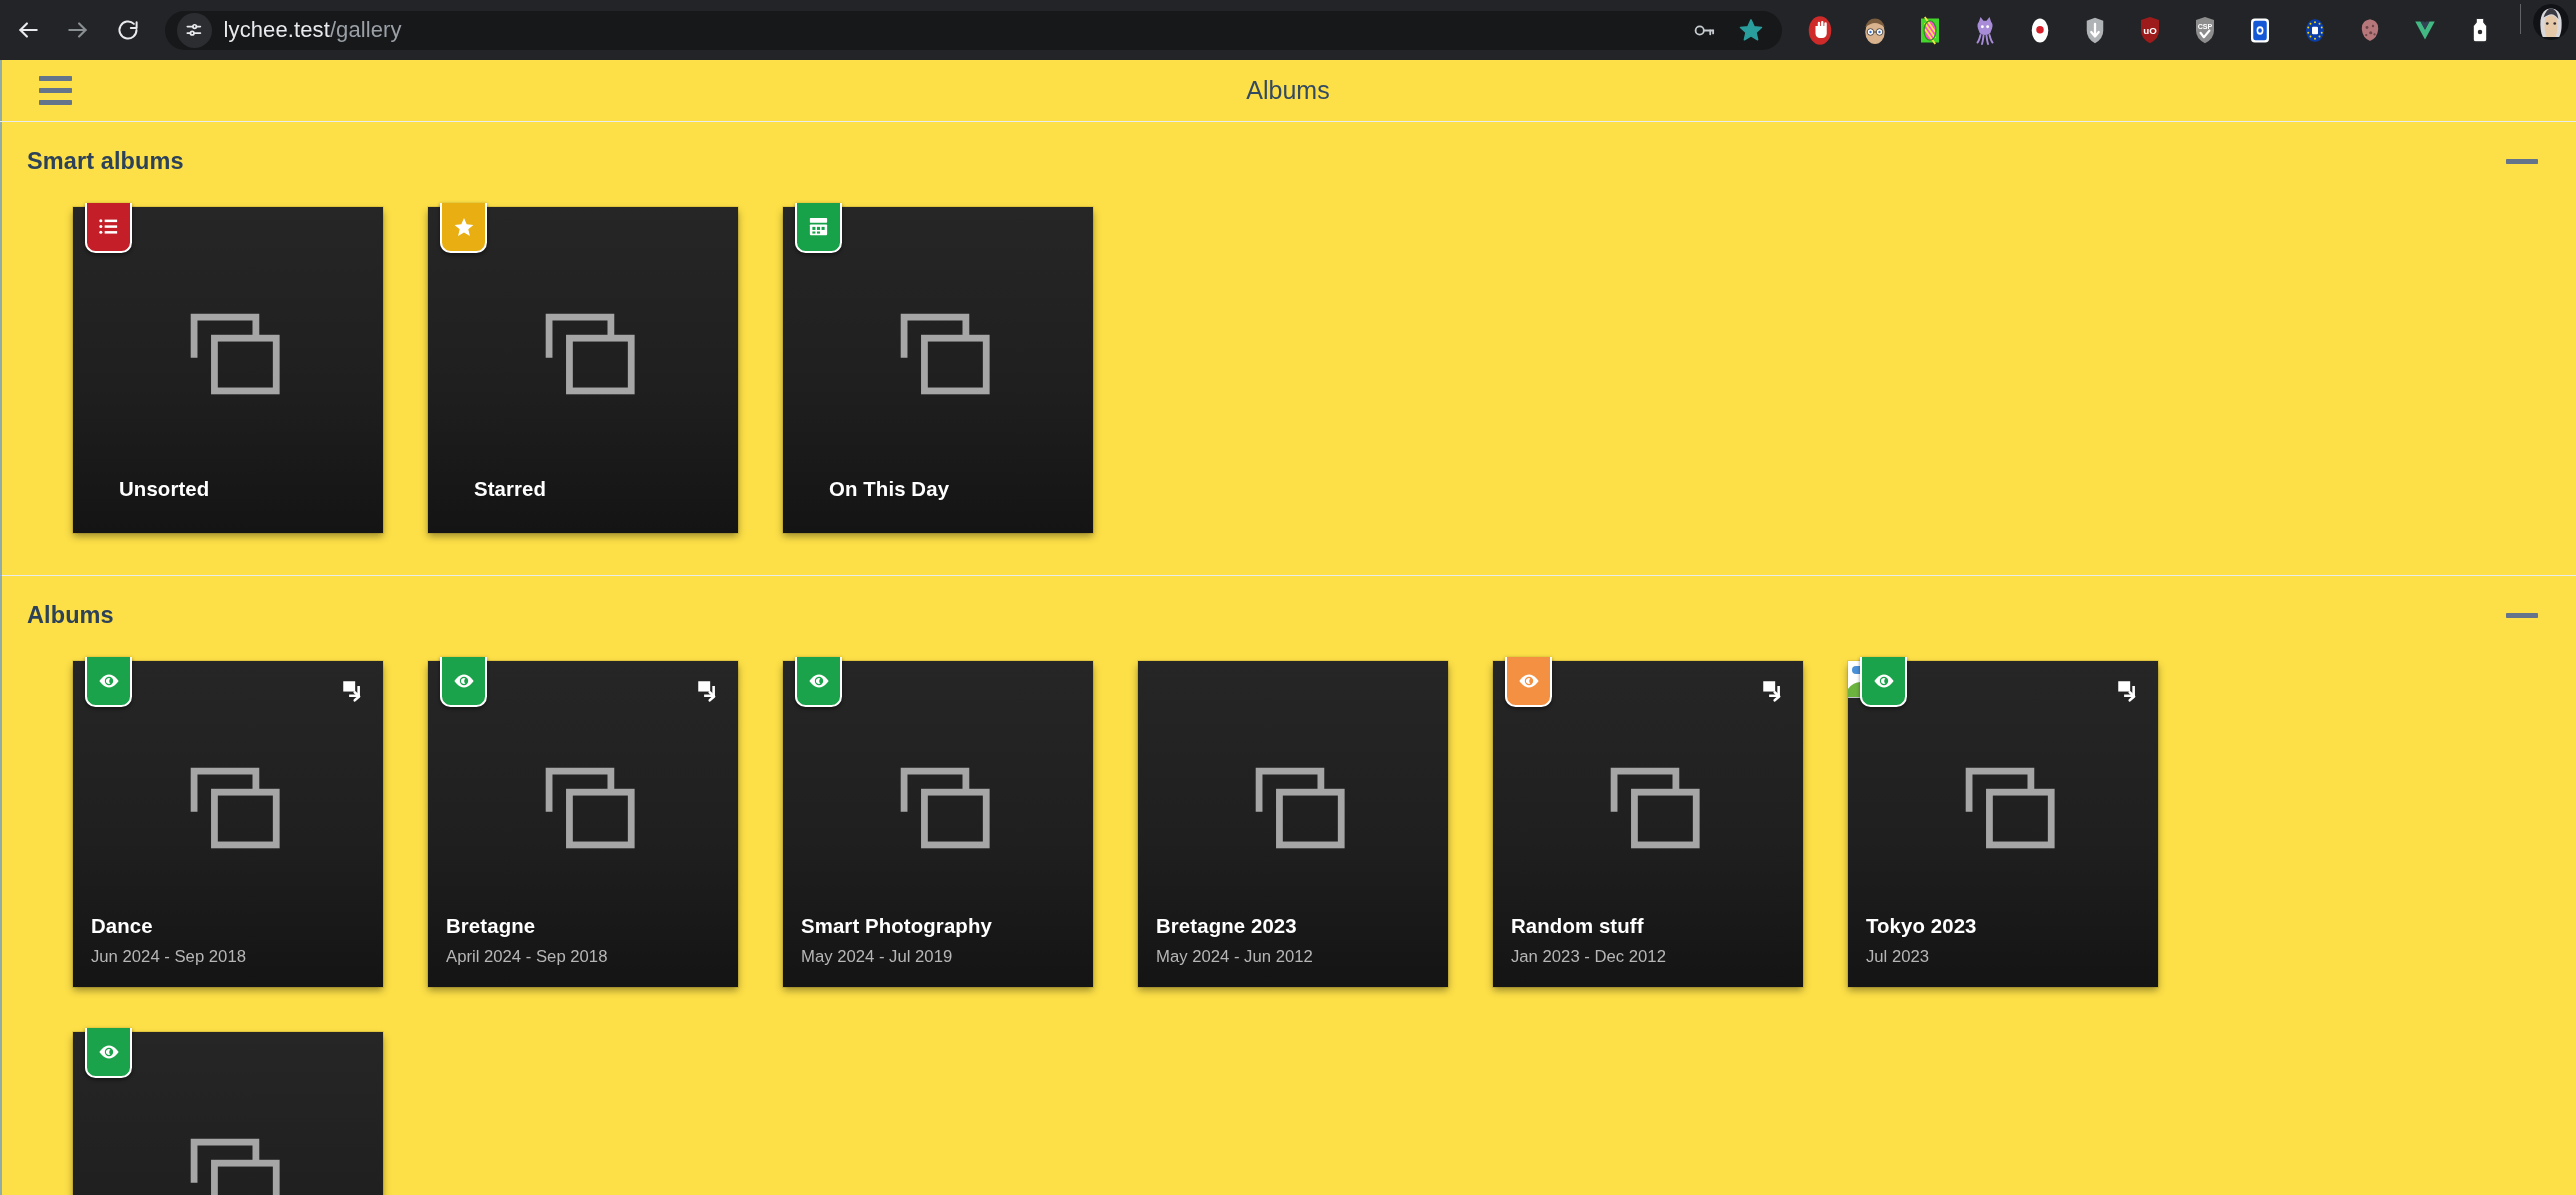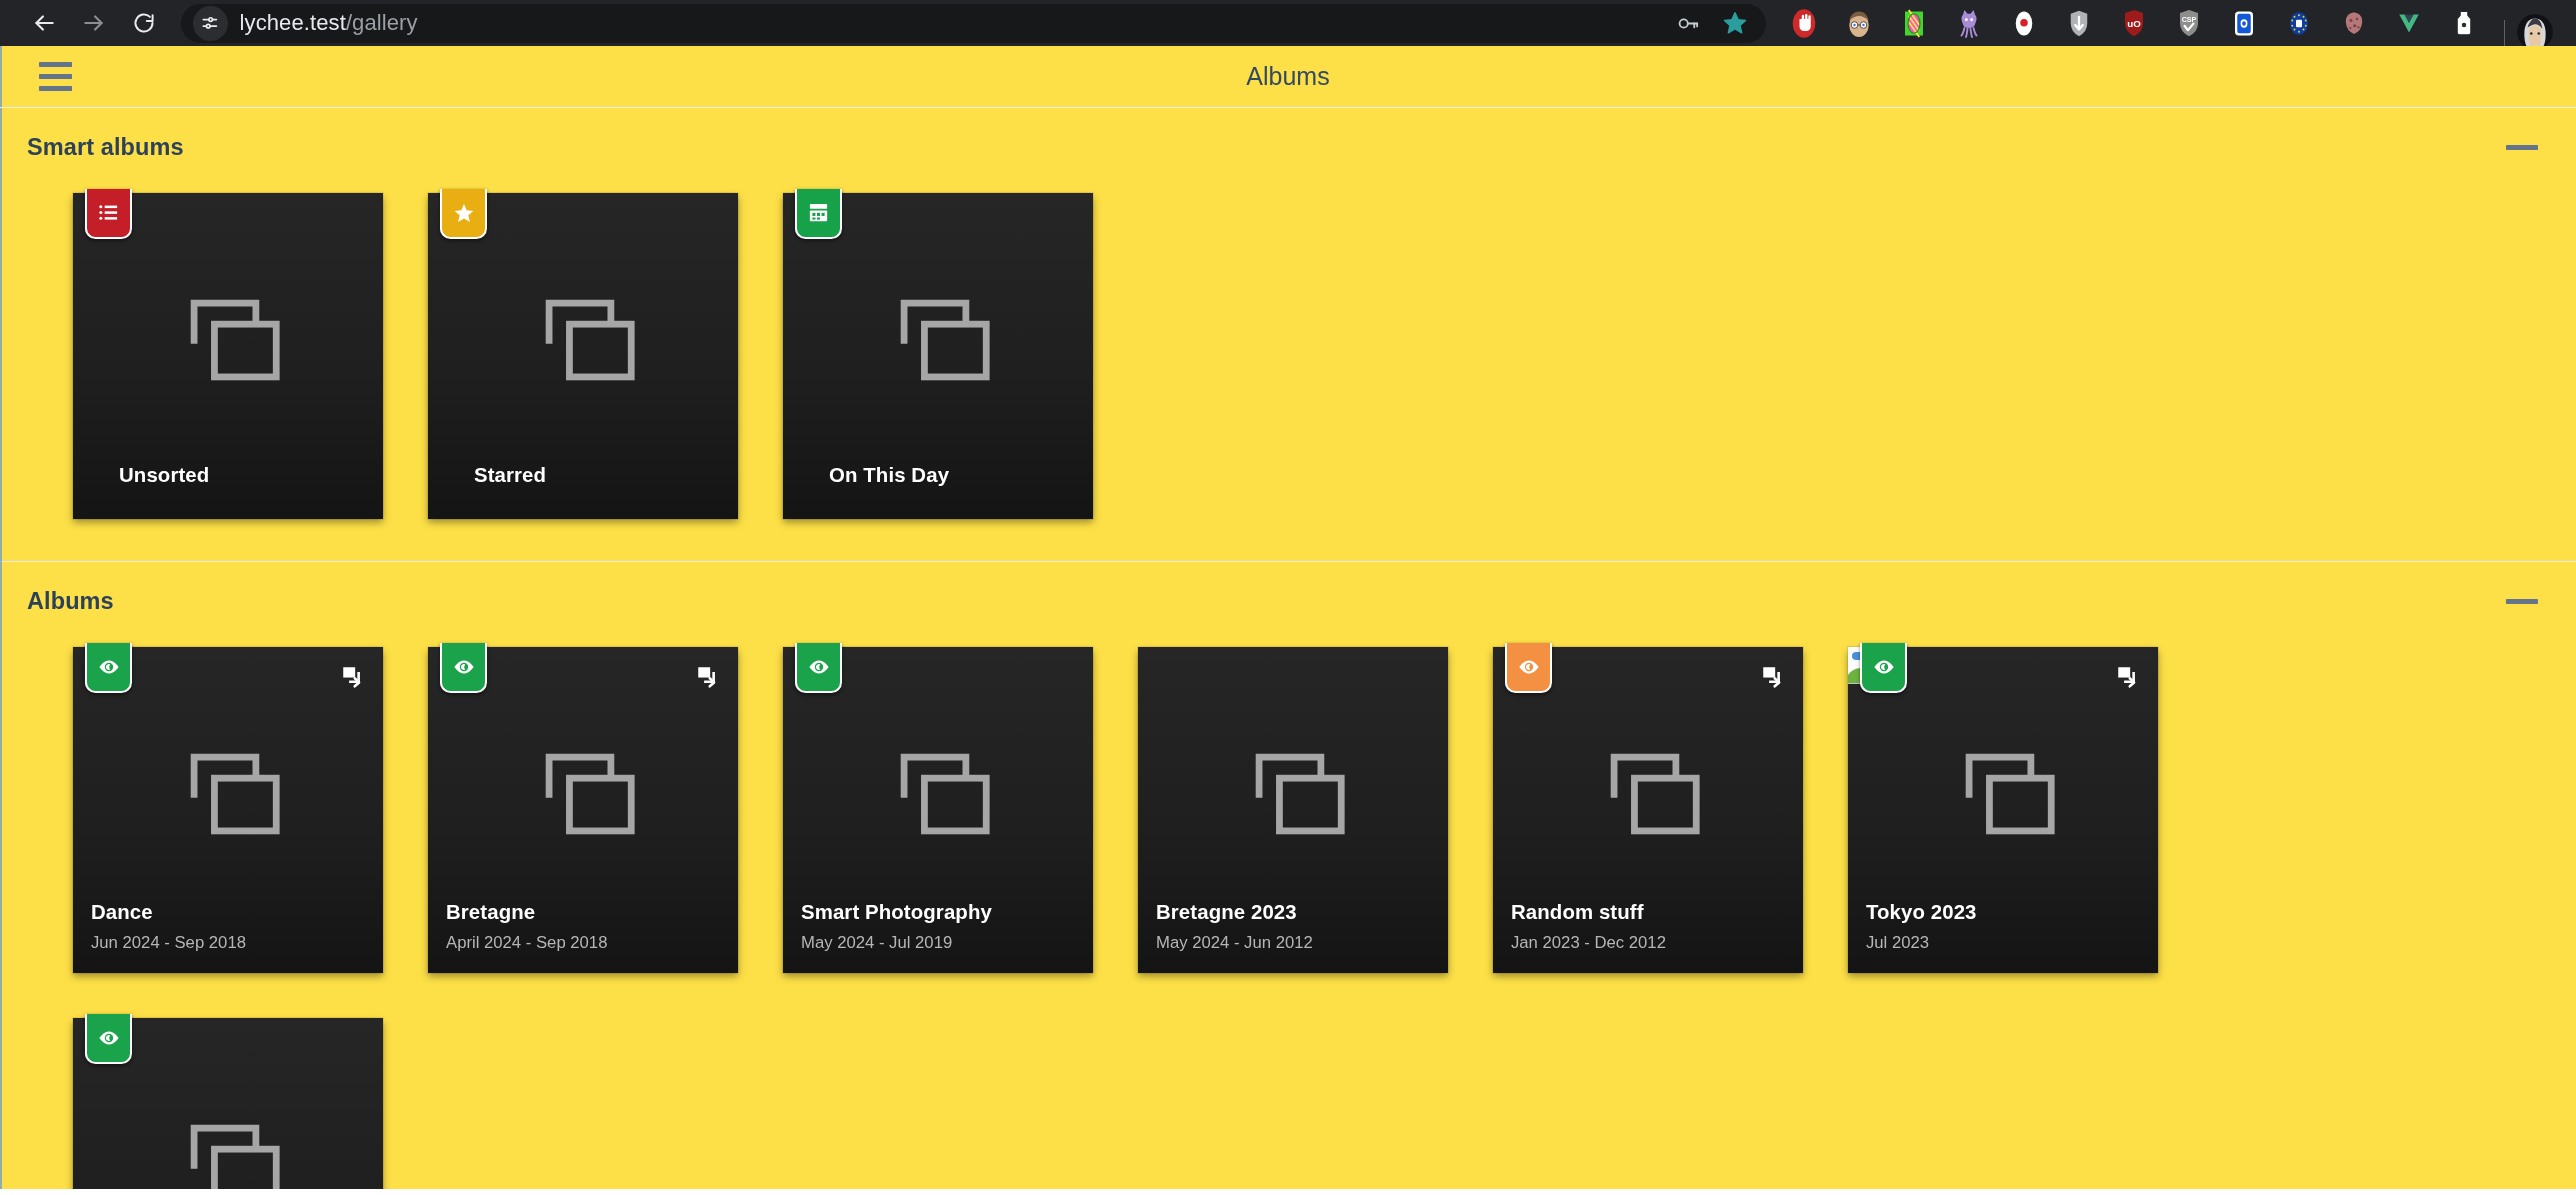--- a/index.html
+++ b/index.html
@@ -6,25 +6,25 @@
   * { box-sizing: border-box; margin: 0; padding: 0; }
   html, body {
     width: 2576px; height: 1196px;
     overflow: hidden;
     font-family: "Liberation Sans", sans-serif;
     background: #ffffff;
   }
 
   
   .browser-bar {
-    height: 46px;
+    height: 60px;
     background: #232427;
     display: flex;
     align-items: center;
-    padding: 0 20px;
+    padding: 0 4px;
     gap: 3px;
   }
   .nav-btn {
     width: 47px; height: 47px;
     display: flex; align-items: center; justify-content: center;
     border-radius: 50%;
     flex: 0 0 auto;
   }
   .nav-btn svg { display:block; }
 
@@ -56,21 +56,21 @@
     letter-spacing: 0.1px;
   }
   .omni-text .path { color: #9aa0a6; }
   .omni-right {
     margin-left: auto;
     display: flex; align-items: center; gap: 19.7px;
     padding-right: 6px;
   }
 
   .ext-tray {
-    display: flex; align-items: flex-end;
+    display: flex; align-items: flex-start;
     gap: 0px;
     flex: 0 0 auto;
   }
   .ext {
     width: 55px; height: 53px;
     display: flex; align-items: center; justify-content: center;
     flex: 0 0 auto;
   }
   .ext-glyph {
     width: 30px; height: 33px;

